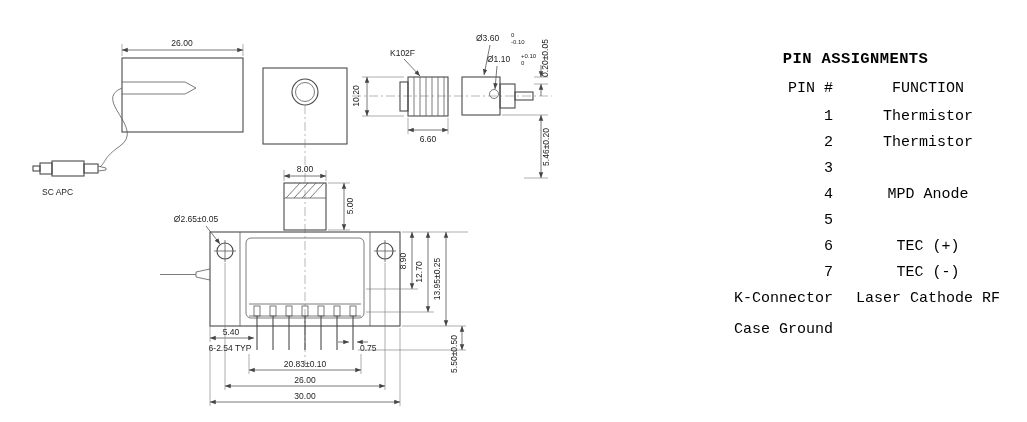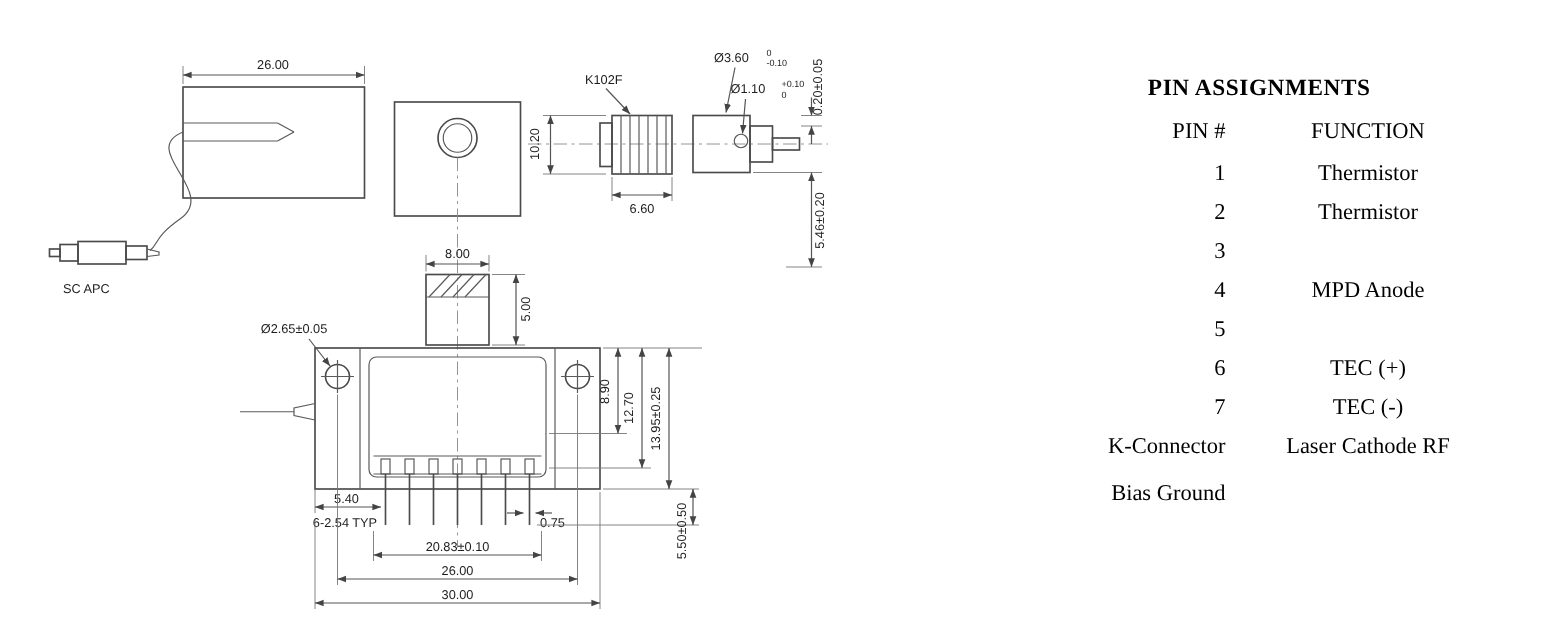--- a/index.html
+++ b/index.html
@@ -11,22 +11,22 @@
   .drawing { position:absolute; left:0; top:0; }
   .outline { stroke:#4a4a4a; stroke-width:1.1; fill:none; }
   .thin    { stroke:#5a5a5a; stroke-width:0.8; fill:none; }
   .dim     { stroke:#555; stroke-width:0.8; fill:none; }
   .ext     { stroke:#777; stroke-width:0.6; fill:none; }
   .cl      { stroke:#888; stroke-width:0.6; fill:none; stroke-dasharray:9 3 2 3; }
   .lbl     { font-family:"Liberation Sans", sans-serif; font-size:8.5px; fill:#1d1d1d; }
   .tol     { font-family:"Liberation Sans", sans-serif; font-size:6px; fill:#1d1d1d; }
   
   .pin-table {
-    position:absolute; left:672px; top:30px; width:335px;
-    font-family:Liberation Serif, serif; color:#000;
+    position:absolute; left:688px; top:30px; width:335px;
+    font-family:Liberation Mono, monospace; color:#000;
   }
   .pt-title { text-align:center; font-weight:bold; font-size:15.5px; letter-spacing:0.4px; margin-bottom:12px; }
   .pt-row { display:grid; grid-template-columns:145px 1fr; margin-bottom:9px; font-size:15px; line-height:17px; }
   .pt-head { margin-bottom:11px; }
   .pt-pin { text-align:right; }
   .pt-fn  { text-align:center; }
   .gap-above { margin-top:14px; }
 </style>
 </head>
 <body>
@@ -251,17 +251,17 @@
     </div>
     <div class="pt-row">
       <div class="pt-pin">7</div>
       <div class="pt-fn">TEC (-)</div>
     </div>
     <div class="pt-row">
       <div class="pt-pin">K-Connector</div>
       <div class="pt-fn">Laser Cathode RF</div>
     </div>
     <div class="pt-row gap-above">
-      <div class="pt-pin">Bias Ground</div>
+      <div class="pt-pin">Case Ground</div>
     </div>
   </div>
 
 </div>
 
 </body></html>

